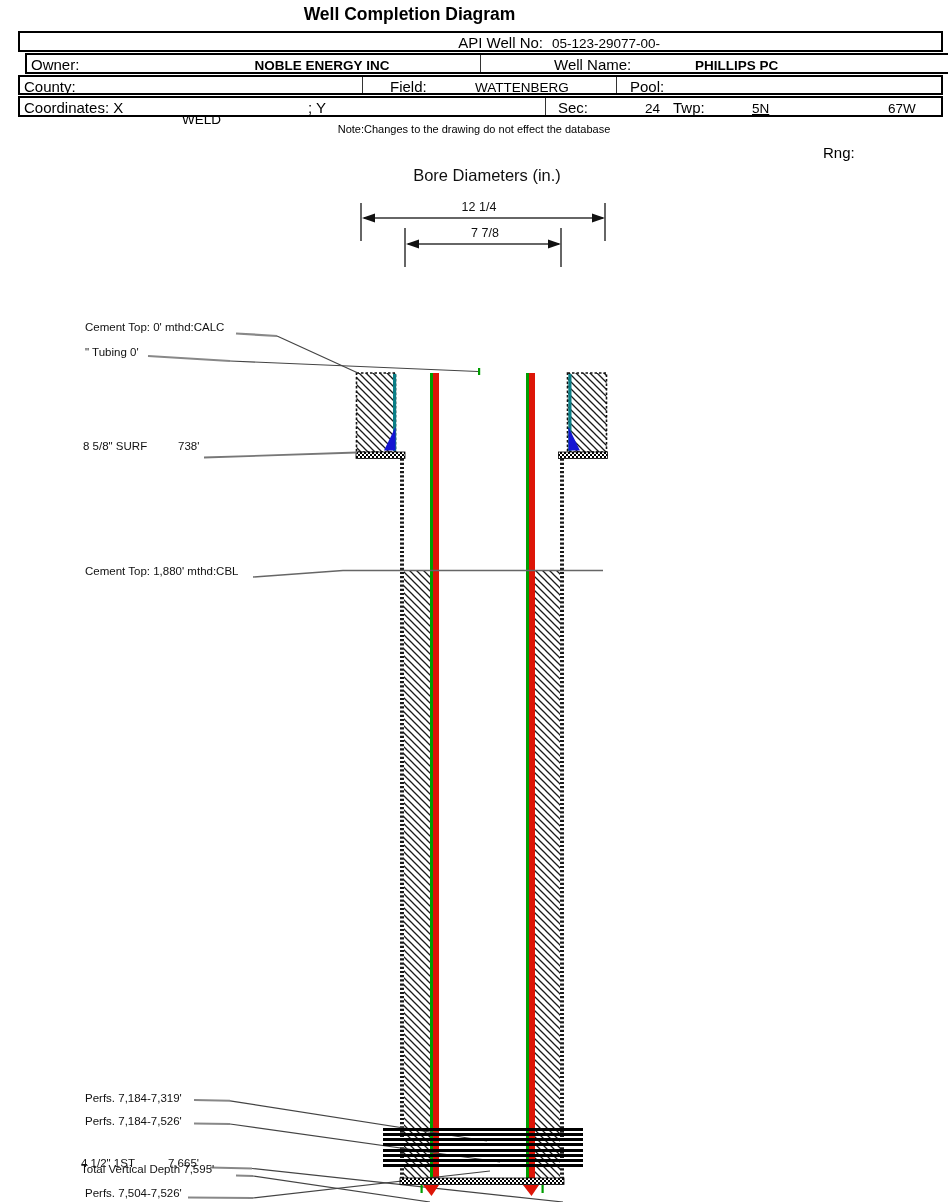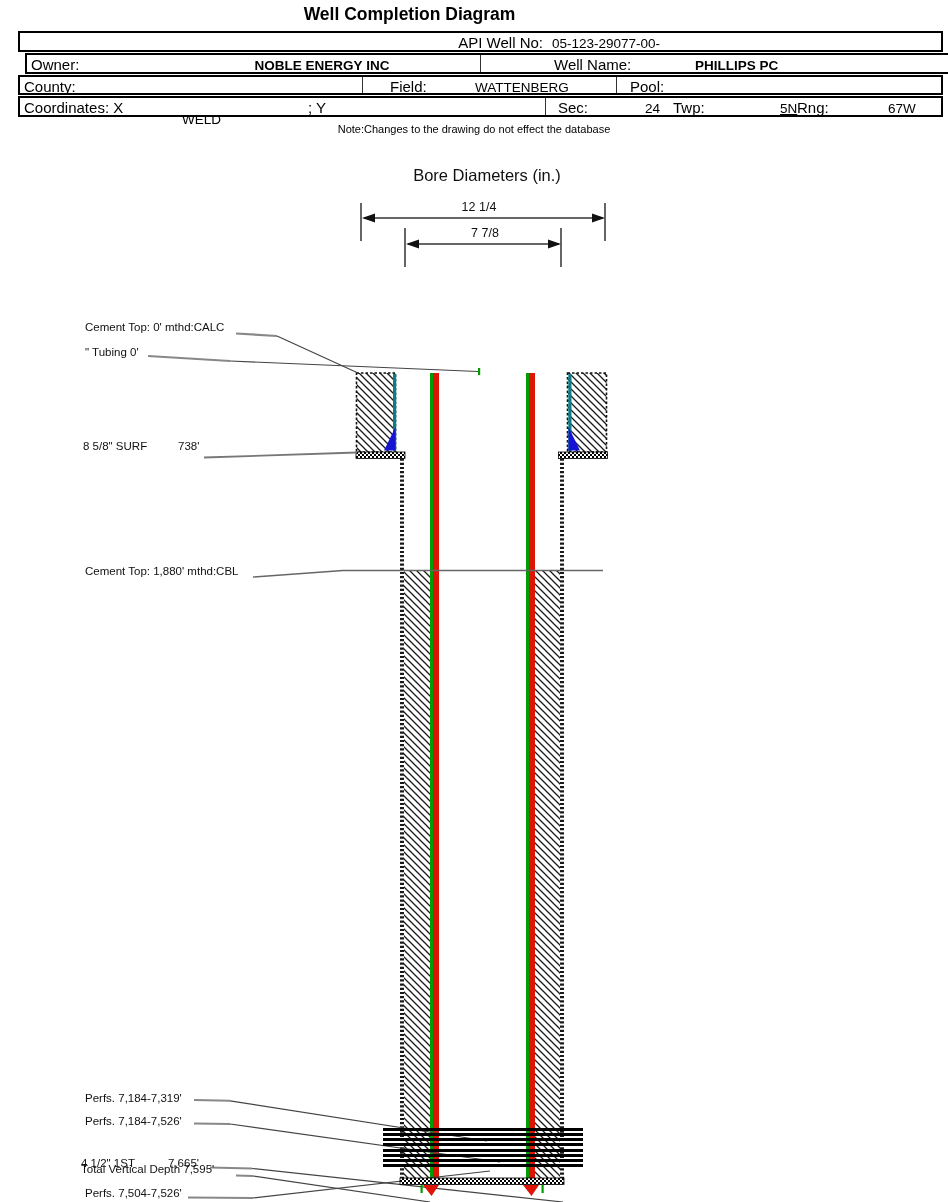--- a/index.html
+++ b/index.html
@@ -146,18 +146,18 @@
   <span class="val" style="left:680px;"></span>
 </div>
 
 <div class="trow" style="top:96px;height:21px;">
   <span class="lab" style="left:4px;">Coordinates: X</span>
   <span class="lab" style="left:288px;">; Y</span>
   <div class="vdiv" style="left:525px;"></div>
   <span class="lab" style="left:538px;">Sec:</span>
   <span class="val" style="left:600px;margin-left:25px;">24</span>
   <span class="lab" style="left:653px;">Twp:</span>
-  <span class="val" style="left:760px;text-decoration:underline;">5N</span>
-  <span class="lab" style="left:777px;">Rng:</span>
+  <span class="val" style="left:732px;text-decoration:underline;">5N</span>
+  <span class="lab" style="left:803px;margin-top:45px;">Rng:</span>
   <span class="val" style="left:868px;">67W</span>
 </div>
 
 <div id="note" class="abs">Note:Changes to the drawing do not effect the database</div>
 
 </body></html>

